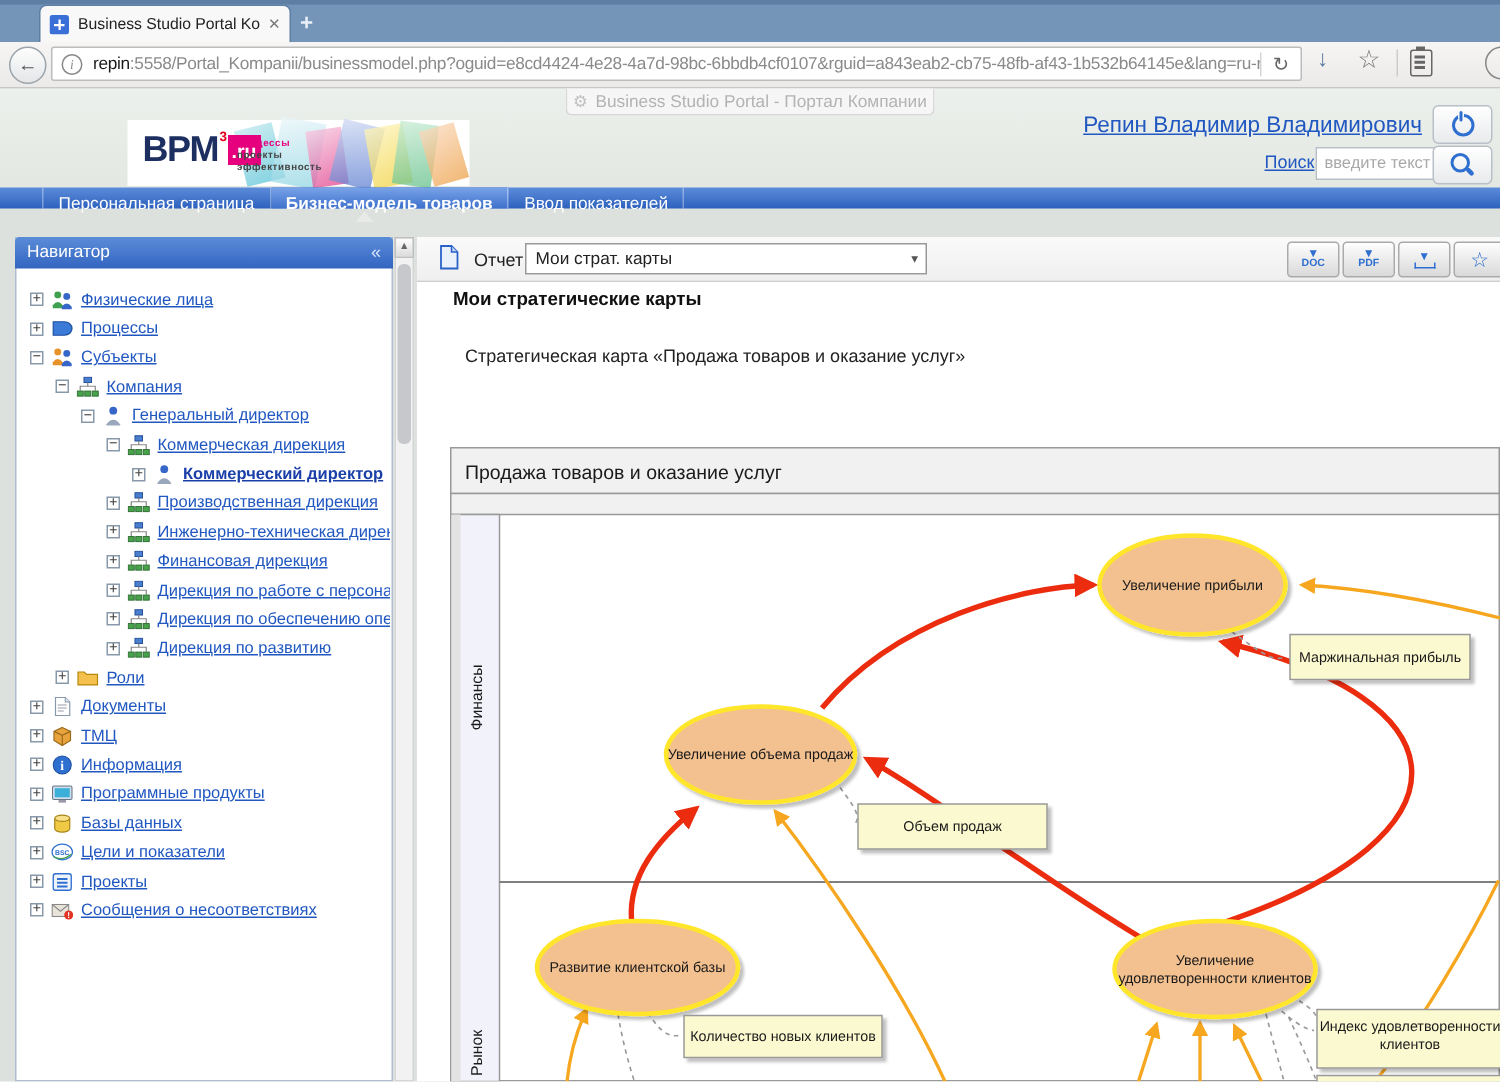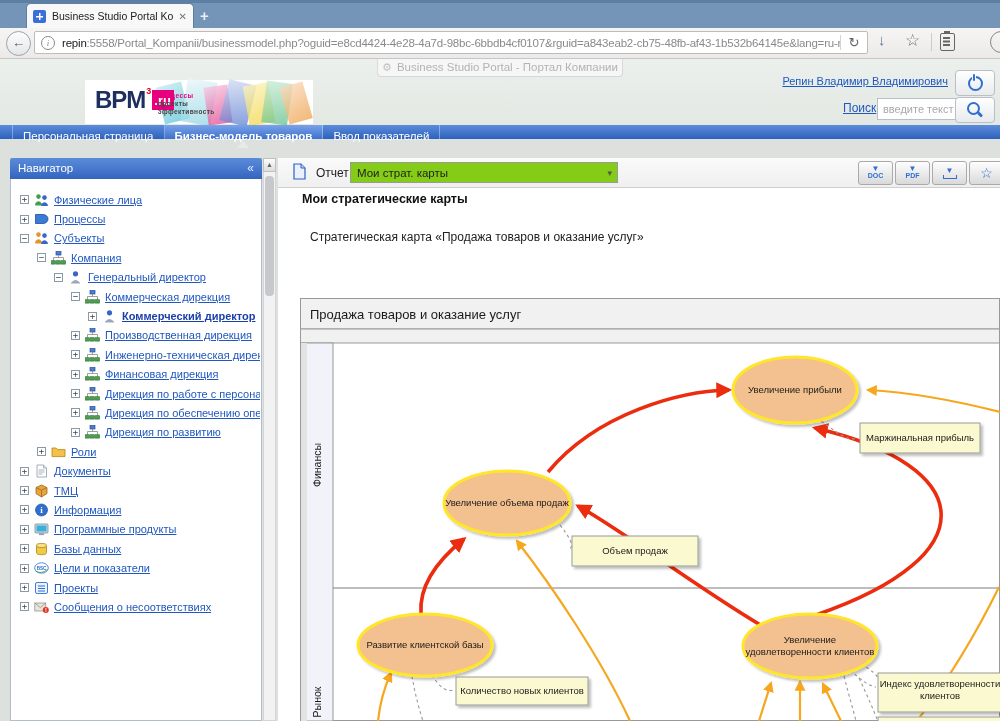--- a/index.html
+++ b/index.html
@@ -41,37 +41,37 @@
            border-radius:0 0 4px 4px;padding:2px 4px;font-size:11.5px;color:#b3b3b3;white-space:nowrap;}
   #caption .gear{font-size:11px;margin-right:5px;color:#c0c0c0;}
   #logoplate{left:85px;top:80px;width:228px;height:44px;background:#fff;}
   #logo{left:95px;top:88px;display:flex;align-items:flex-start;}
   #logo .bpm{font-size:24px;font-weight:bold;color:#1c2f60;letter-spacing:-1px;line-height:24px;}
   #logo .sup3{font-size:9px;color:#e2001a;font-weight:bold;margin:-2px 1px 0 1px;}
   #logo .ru{background:#e6007e;color:#fff;font-size:13px;font-weight:bold;padding:4px 3px 3px 2px;line-height:13px;margin-top:2px;}
   #tagline{left:158px;top:92px;font-size:6.5px;font-weight:bold;line-height:8px;letter-spacing:.4px;}
   #tagline .t1{color:#e6007e;} #tagline .t2,#tagline .t3{color:#444;}
   .cry{position:absolute;opacity:.75;}
-  #userlink{right:52px;top:75px;font-size:11px;color:#2057c0;text-decoration:underline;white-space:nowrap;}
+  #userlink{right:52px;top:75px;font-size:15px;color:#2057c0;text-decoration:underline;white-space:nowrap;}
   .hbtn{width:38px;height:24px;border:1px solid #b9bfc7;border-radius:4px;background:linear-gradient(#ffffff,#e8eaec);
         display:flex;align-items:center;justify-content:center;}
   #pwrbtn{left:955px;top:70px;}
   .pwr{width:11px;height:11px;border:2.5px solid #2f6fd0;border-radius:50%;position:relative;}
   .pwr::before{content:'';position:absolute;left:2.2px;top:-4px;width:4px;height:5px;background:linear-gradient(#ffffff,#f2f4f6);}
   .pwr::after{content:'';position:absolute;left:3.2px;top:-4px;width:2.6px;height:7px;background:#2f6fd0;border-radius:2px;}
   #searchlbl{left:843px;top:101px;font-size:12px;color:#2057c0;text-decoration:underline;}
   #searchbox{left:877px;top:98px;width:72px;height:20px;border:1px solid #b9bfc7;font-size:11px;color:#333;padding:0 5px;
              font-family:"Liberation Sans",sans-serif;}
   #searchbox::placeholder{color:#a9a9a9;}
   #searchbtn{left:955px;top:97px;}
   .mag{width:9px;height:9px;border:2.5px solid #2f6fd0;border-radius:50%;position:relative;margin:-3px 0 0 -4px;}
   .mag::after{content:'';position:absolute;left:8px;top:9px;width:6px;height:3px;background:#2f6fd0;border-radius:2px;transform:rotate(45deg);}
 
   
-  #navbar{left:0;top:125px;width:1000px;height:14px;background:linear-gradient(#5c8cda,#2d61bd);padding-left:12px;box-sizing:border-box;
+  #navbar{left:0;top:125px;width:1000px;height:14px;background:linear-gradient(#5c8cda,#2d61bd);padding-left:28px;box-sizing:border-box;
           display:flex;align-items:stretch;}
   .ntab{color:#fff;font-size:11.5px;line-height:23px;padding:0 10px;border-right:1px solid rgba(255,255,255,.35);white-space:nowrap;}
   .ntab:first-child{border-left:1px solid rgba(255,255,255,.35);}
   .ntab.active{background:linear-gradient(#79a3e8,#3e71cc);font-weight:bold;}
   #navnotch{left:237px;top:141px;width:0;height:0;border-left:6px solid transparent;border-right:6px solid transparent;
             border-bottom:7px solid #e7eae7;}
 
   
   #sidepanel{left:10px;top:158px;width:252px;height:563px;background:#fff;border:1px solid #b0bcd0;box-sizing:border-box;}
   #sidehead{left:10px;top:158px;width:252px;height:21px;background:linear-gradient(#5b8cd9,#3365c1);border-radius:3px 3px 0 0;
@@ -88,21 +88,21 @@
   #sidescroll{left:263px;top:158px;width:13px;height:563px;background:#f2f2f2;border:1px solid #d5d5d5;box-sizing:border-box;}
   #scrollup{left:263px;top:158px;width:13px;height:14px;background:linear-gradient(#fdfdfd,#dcdcdc);border:1px solid #c0c0c0;
             box-sizing:border-box;color:#666;font-size:7px;text-align:center;line-height:12px;}
   #scrollthumb{left:265px;top:176px;width:9px;height:120px;background:#c6c8cb;border-radius:4px;}
 
   
   #mainpanel{left:278px;top:158px;width:722px;height:563px;background:#fff;}
   #toolbar{left:278px;top:158px;width:722px;height:29px;background:linear-gradient(#fafafa,#efefef);border-bottom:1px solid #cfcfcf;}
   #repicon{left:292px;top:163px;}
   #replabel{left:316px;top:166px;font-size:12px;color:#222;}
-  #repselect{left:350px;top:162px;width:268px;height:21px;background:#84cc16;border:1px solid #999;display:flex;align-items:center;
+  #repselect{left:350px;top:162px;width:268px;height:21px;background:#ffffff;border:1px solid #999;display:flex;align-items:center;
              font-size:11.5px;color:#222;padding-left:6px;box-sizing:border-box;}
   #repselect .arrow{margin-left:auto;margin-right:5px;color:#555;font-size:9px;}
   #expbtns{left:858px;top:161px;display:flex;gap:2px;}
   .ebtn{width:33px;height:22px;border:1px solid #aaa;border-radius:3px;background:linear-gradient(#fefefe,#d9d9d9);
         display:flex;flex-direction:column;align-items:center;justify-content:center;}
   .ebtn .ar{color:#2f6fd0;font-size:8px;line-height:6px;font-weight:bold;}
   .ebtn .lb{color:#2f6fd0;font-size:7px;line-height:8px;font-weight:bold;}
   .ebtn .star{color:#2f6fd0;font-size:14px;line-height:14px;}
   .ebtn .tray{width:12px;height:3px;border:1.2px solid #2f6fd0;border-top:none;margin-top:1px;}
 

